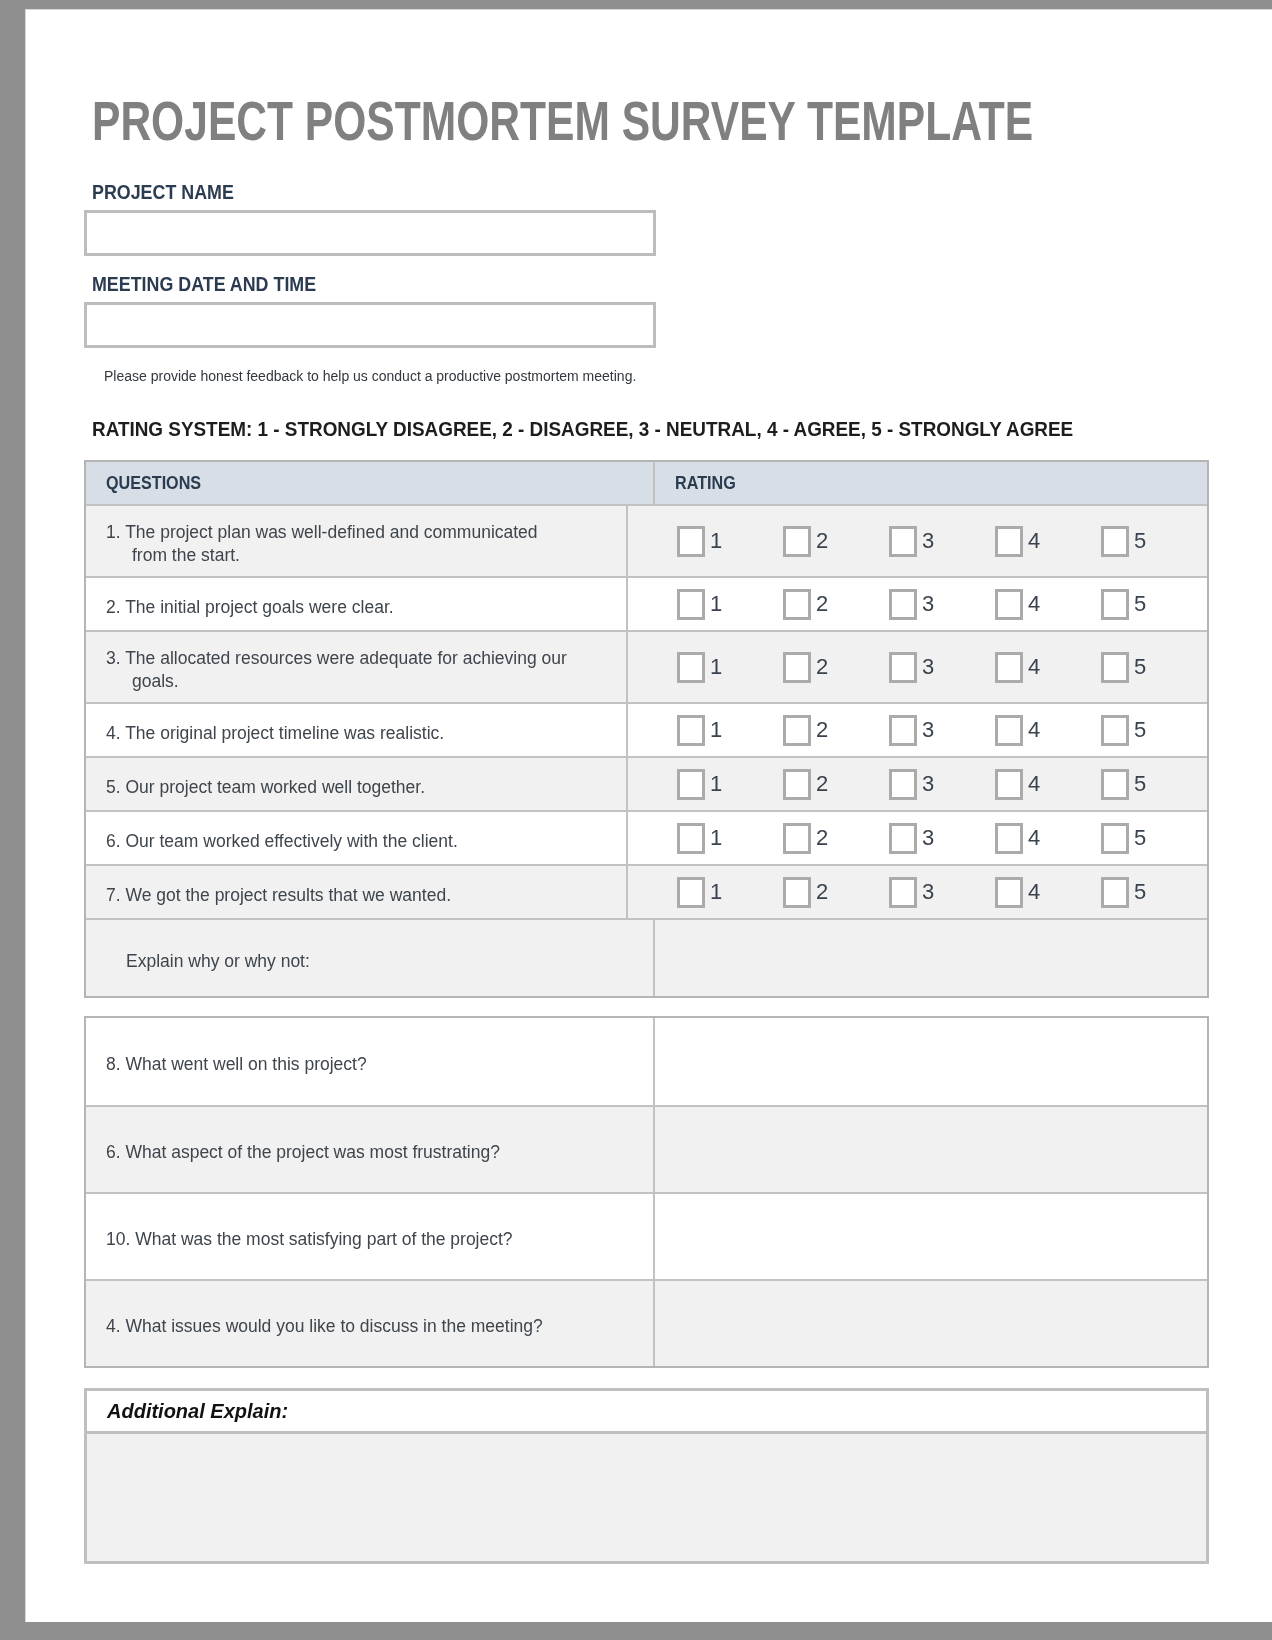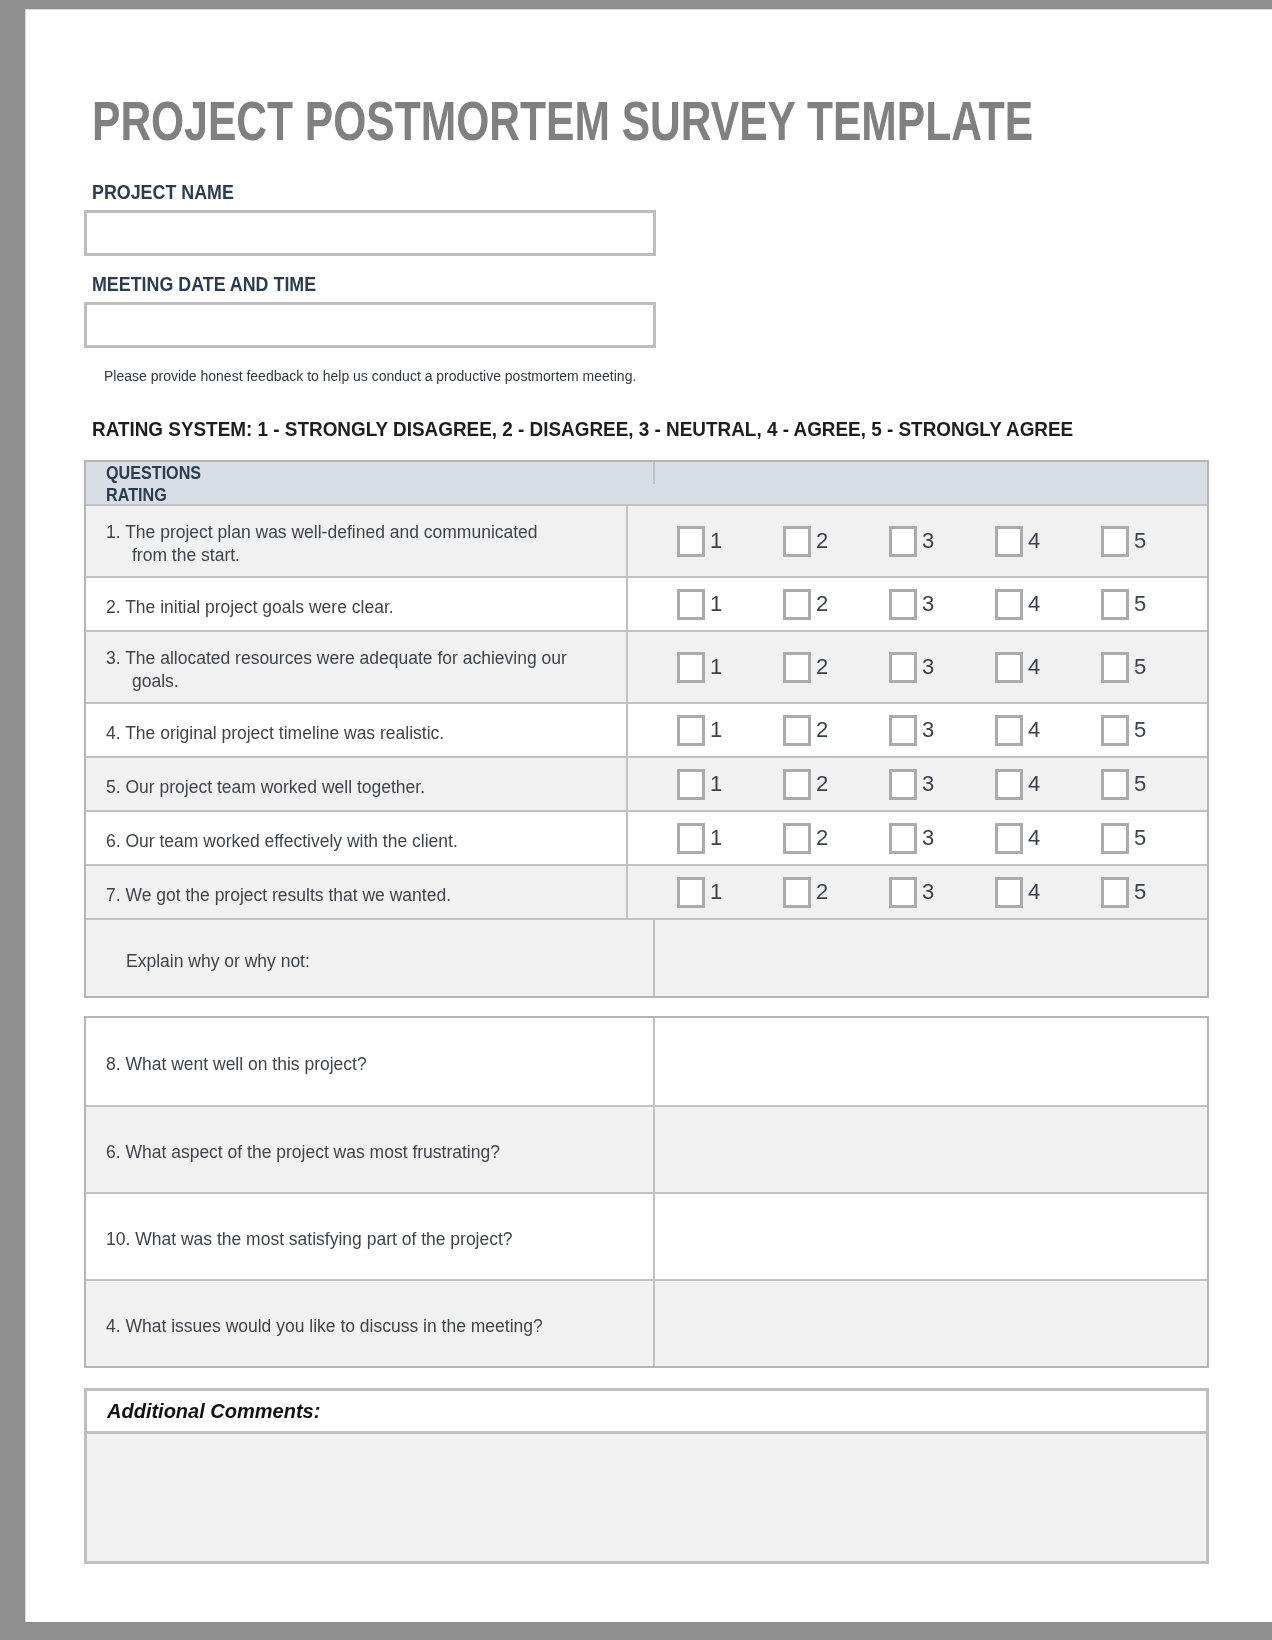--- a/index.html
+++ b/index.html
@@ -76,21 +76,20 @@
     margin: 18px 0 0 58px;
     width: 1125px;
     border: 2px solid #b5b5b5;
     background: #ffffff;
   }
   .t-header {
     display: flex;
     height: 42px;
     background: #d8dee5;
     align-items: center;
-    flex-direction: column;
   }
   .t-header .th {
     font-size: 19px;
     font-weight: bold;
     color: #2b3b50;
     padding-left: 20px;
   }
   .t-header .th.q { width: 569px; border-right: 2px solid #c2c2c2; align-self: stretch; display: flex; align-items: center; }
   .t-header .th.r { flex: 1; align-self: stretch; display: flex; align-items: center; }
 
@@ -444,19 +443,19 @@
   <div class="row">
     <div class="cell q">
       <span class="q-text">4. What issues would you like to discuss in the meeting?</span>
     </div>
     <div class="cell r answer-cell"></div>
   </div>
 </div>
   </div>
 
   <div class="ac">
-    <div class="ac-header">Additional Comments:</div>
+    <div class="ac-header">Additional Explain:</div>
     <div class="ac-area answer-cell"></div>
   </div>
 
 </div>
 
 <div class="bottom-bar"></div>
 
 </body></html>

